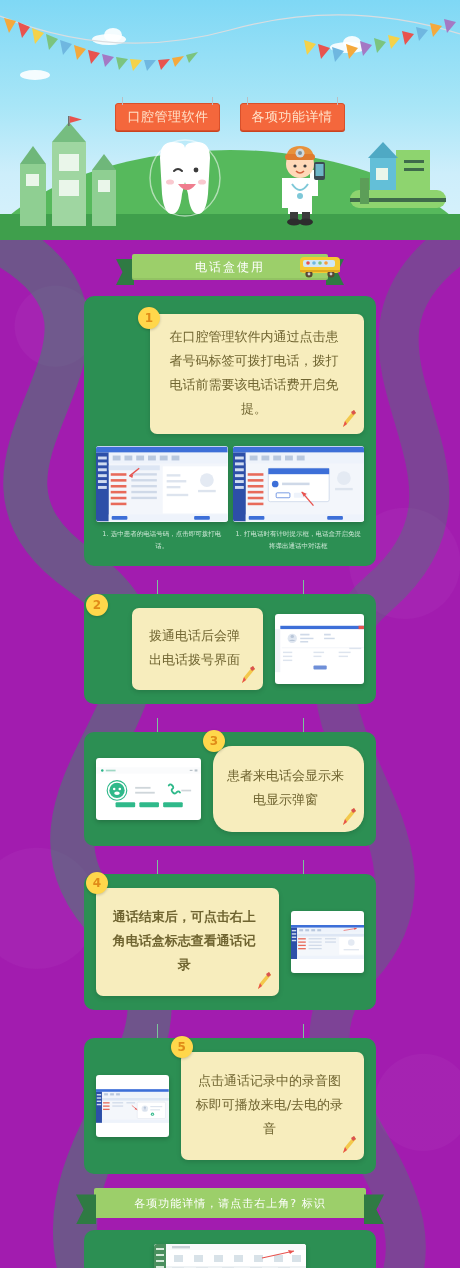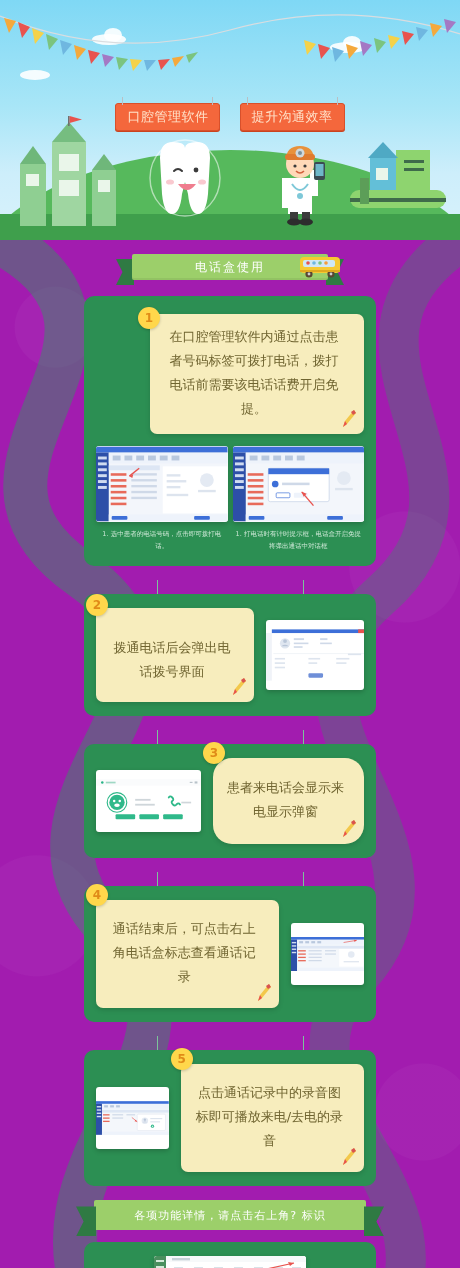--- a/index.html
+++ b/index.html
@@ -223,21 +223,21 @@
       <circle cx="32" cy="27" r="2" fill="#78909c"></circle>
       <circle cx="27" cy="40" r="1.6" fill="#3b3b3b"></circle>
       <circle cx="37" cy="40" r="1.6" fill="#3b3b3b"></circle>
       <path d="M28 45 q4 4 8 0" stroke="#d2603c" stroke-width="1.6" fill="none"></path>
       <rect x="46" y="36" width="11" height="18" rx="2" fill="#3b4a52"></rect>
       <rect x="47.5" y="38" width="8" height="12" fill="#6fb7c9"></rect>
     </svg>
 
     <div class="tags">
       <span class="tag">口腔管理软件</span>
-      <span class="tag">提升沟通效率</span>
+      <span class="tag">各项功能详情</span>
     </div>
   </div>
 
   <div class="body-bg">
     <svg class="road" viewBox="0 0 540 980" preserveAspectRatio="none">
       <path d="M40 0 C 220 90, -40 200, 120 300 C 280 400, 20 500, 150 620 C 280 740, 40 820, 140 980" stroke="#2aa05c" stroke-width="44" fill="none" opacity=".85"></path>
       <path d="M500 0 C 340 100, 560 210, 420 320 C 280 430, 520 540, 400 660 C 290 770, 520 860, 420 980" stroke="#2aa05c" stroke-width="40" fill="none" opacity=".6"></path>
     </svg>
 
     <div class="content">
@@ -381,21 +381,21 @@
 
       <div class="conn-row">
         <div class="connector"></div>
         <div class="connector"></div>
       </div>
 
       <div class="card">
         <div class="step-row">
           <div class="note-wrap half">
             <div class="badge" style="left:-10px;top:-14px;">2</div>
-            <div class="note" style="padding:28px 20px 18px 14px;">拨通电话后会弹出电话拨号界面<svg class="pencil" viewBox="0 0 17 20">
+            <div class="note" style="padding:16px 20px 18px 14px;margin-left:36px;">拨通电话后会弹出电话拨号界面<svg class="pencil" viewBox="0 0 17 20">
                 <polygon points="3,18 5,12 14,1 16,4 7,15" fill="#f3c84b"></polygon>
                 <polygon points="5,12 7,15 3,18" fill="#e8534e"></polygon>
                 <polygon points="14,1 16,4 13,6 11,3" fill="#d9534f"></polygon>
               </svg></div>
           </div>
           <div class="half">
             <div class="shot" style="height:70px;">
               <svg viewBox="0 0 134 70" style="display:block;width:100%;height:100%;">
                 <rect width="134" height="70" fill="#ffffff"></rect>
                 <rect x="8" y="0" width="126" height="5" fill="#3d6fd8"></rect>
@@ -475,21 +475,21 @@
 
       <div class="conn-row">
         <div class="connector"></div>
         <div class="connector"></div>
       </div>
 
       <div class="card">
         <div class="step-row">
           <div class="note-wrap half">
             <div class="badge" style="left:-10px;top:-16px;">4</div>
-            <div class="note" style="padding:17px 20px 19px 14px;">通话结束后，可点击右上角电话盒标志查看通话记录<svg class="pencil" viewBox="0 0 17 20">
+            <div class="note" style="padding:17px 20px 19px 14px;font-weight:bold;">通话结束后，可点击右上角电话盒标志查看通话记录<svg class="pencil" viewBox="0 0 17 20">
                 <polygon points="3,18 5,12 14,1 16,4 7,15" fill="#f3c84b"></polygon>
                 <polygon points="5,12 7,15 3,18" fill="#e8534e"></polygon>
                 <polygon points="14,1 16,4 13,6 11,3" fill="#d9534f"></polygon>
               </svg></div>
           </div>
           <div class="half">
             <div class="shot" style="height:62px;">
               <svg viewBox="0 0 134 62" style="display:block;width:100%;height:100%;">
                 <rect width="134" height="62" fill="#f4f7fb"></rect>
                 <rect x="0" y="0" width="134" height="5" fill="#3d6fd8"></rect>

